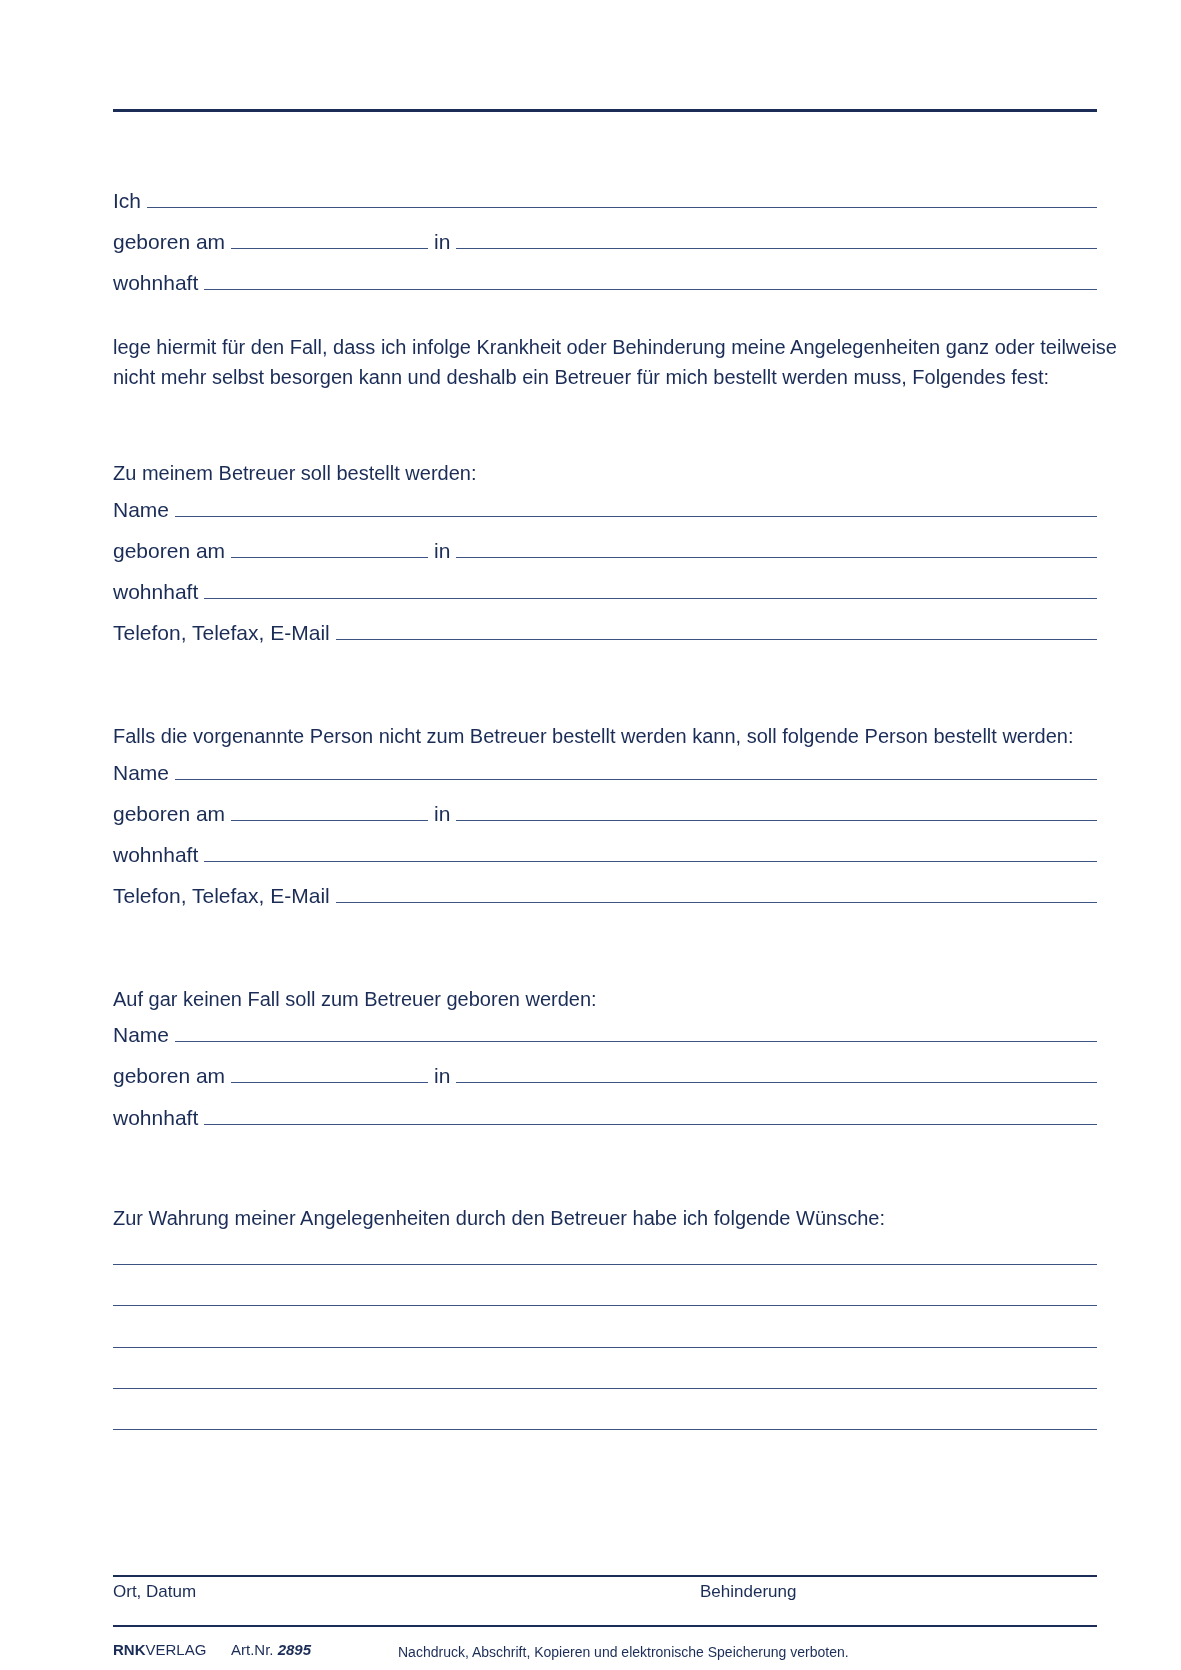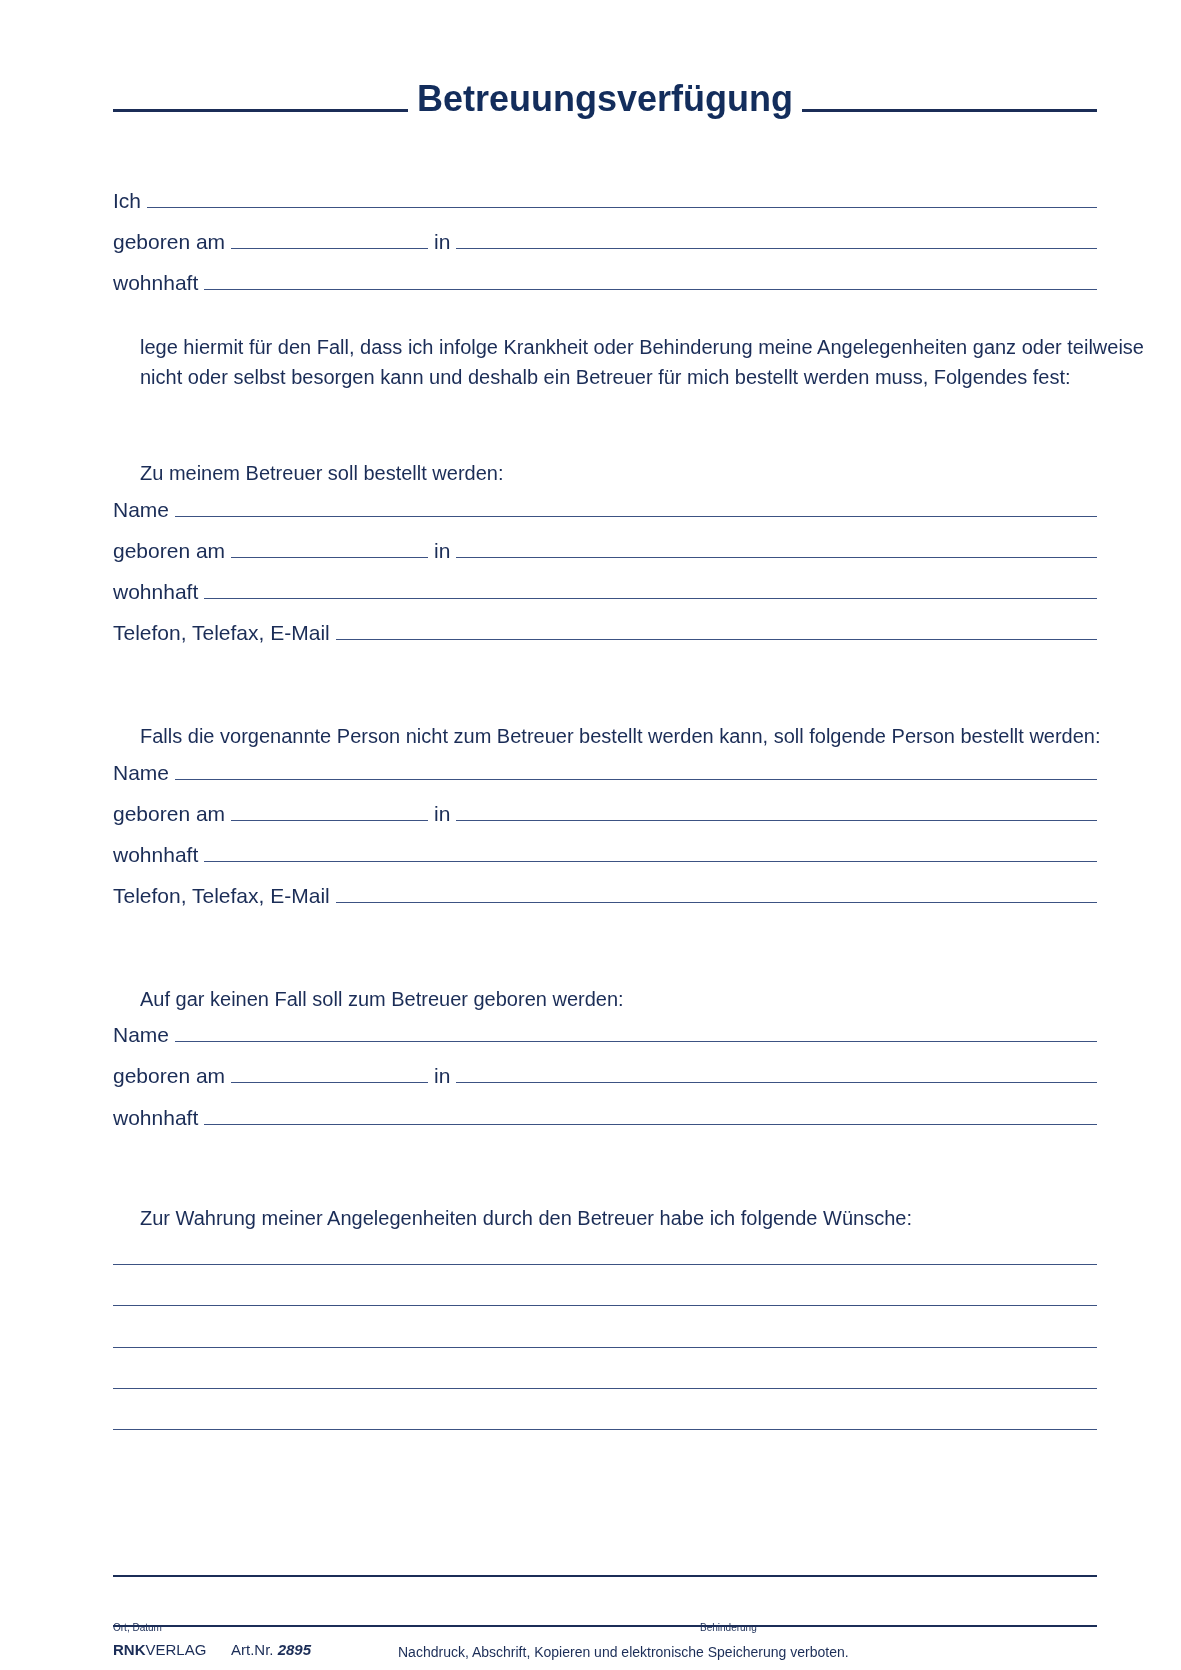--- a/index.html
+++ b/index.html
@@ -7,55 +7,54 @@
          font-family: "Liberation Sans", sans-serif; color: #1b2d57; }
   .abs { position: absolute; }
   .title-row { left: 113px; right: 84px; top: 74px; height: 50px; display: flex; align-items: center; }
   .title-rule { flex: 1; border-bottom: 3px solid #1b2d57; margin-top: 22px; }
   .title { font-weight: bold; font-size: 36px; color: #132d5c; padding: 0 9px; white-space: nowrap; }
   .row { position: absolute; left: 113px; right: 84px; display: flex; align-items: flex-end; height: 30px; font-size: 21px; }
   .row .lbl { white-space: nowrap; padding-right: 6px; line-height: 22px; }
   .row .line { flex: 1; border-bottom: 1.5px solid #3c5283; height: 0; margin-bottom: 4px; }
   .row .line.short { flex: 0 0 197px; }
   .row .mid { white-space: nowrap; padding: 0 6px 0 6px; line-height: 22px; margin-top: 36px; }
-  .text { position: absolute; left: 113px; font-size: 20px; line-height: 30px; white-space: nowrap; margin-left: 27px; }
+  .text { position: absolute; left: 113px; font-size: 20px; line-height: 30px; white-space: nowrap; }
   .fill-line { position: absolute; left: 113px; right: 84px; border-bottom: 1.5px solid #3c5283; height: 0; }
   .sig-line { position: absolute; left: 113px; right: 84px; top: 1575px; border-bottom: 2px solid #1b2d57; }
-  .sig-label { position: absolute; top: 1622px; font-size: 10px; }
+  .sig-label { position: absolute; top: 1582px; font-size: 17px; }
   .foot-line { position: absolute; left: 113px; right: 84px; top: 1625px; border-bottom: 2.5px solid #1b2d57; }
   .foot { position: absolute; top: 1634px; font-size: 15px; white-space: nowrap; margin-top: 7px; }
   .foot b { font-weight: bold; }
   .foot-note { font-size: 14px; top: 1637px; }
 </style>
 </head>
 <body>
 
 <div class="abs title-row">
   <div class="title-rule"></div>
-  <div class="title">Betreuungsverfügung</div>
   <div class="title-rule"></div>
 </div>
 
 <div class="row" style="top:182px">
   <span class="lbl">Ich</span>
   <span class="line"></span>
 </div>
 <div class="row" style="top:223px">
   <span class="lbl">geboren am</span>
   <span class="line short"></span>
   <span class="mid">in</span>
   <span class="line"></span>
 </div>
 <div class="row" style="top:264px">
   <span class="lbl">wohnhaft</span>
   <span class="line"></span>
 </div>
 
 <div class="text" style="top:332px">lege hiermit für den Fall, dass ich infolge Krankheit oder Behinderung meine Angelegenheiten ganz oder teilweise</div>
-<div class="text" style="top:362px">nicht oder selbst besorgen kann und deshalb ein Betreuer für mich bestellt werden muss, Folgendes fest:</div>
+<div class="text" style="top:362px">nicht mehr selbst besorgen kann und deshalb ein Betreuer für mich bestellt werden muss, Folgendes fest:</div>
 
 <div class="text" style="top:458px">Zu meinem Betreuer soll bestellt werden:</div>
 <div class="row" style="top:491px">
   <span class="lbl">Name</span>
   <span class="line"></span>
 </div>
 <div class="row" style="top:532px">
   <span class="lbl">geboren am</span>
   <span class="line short"></span>
   <span class="mid">in</span>

